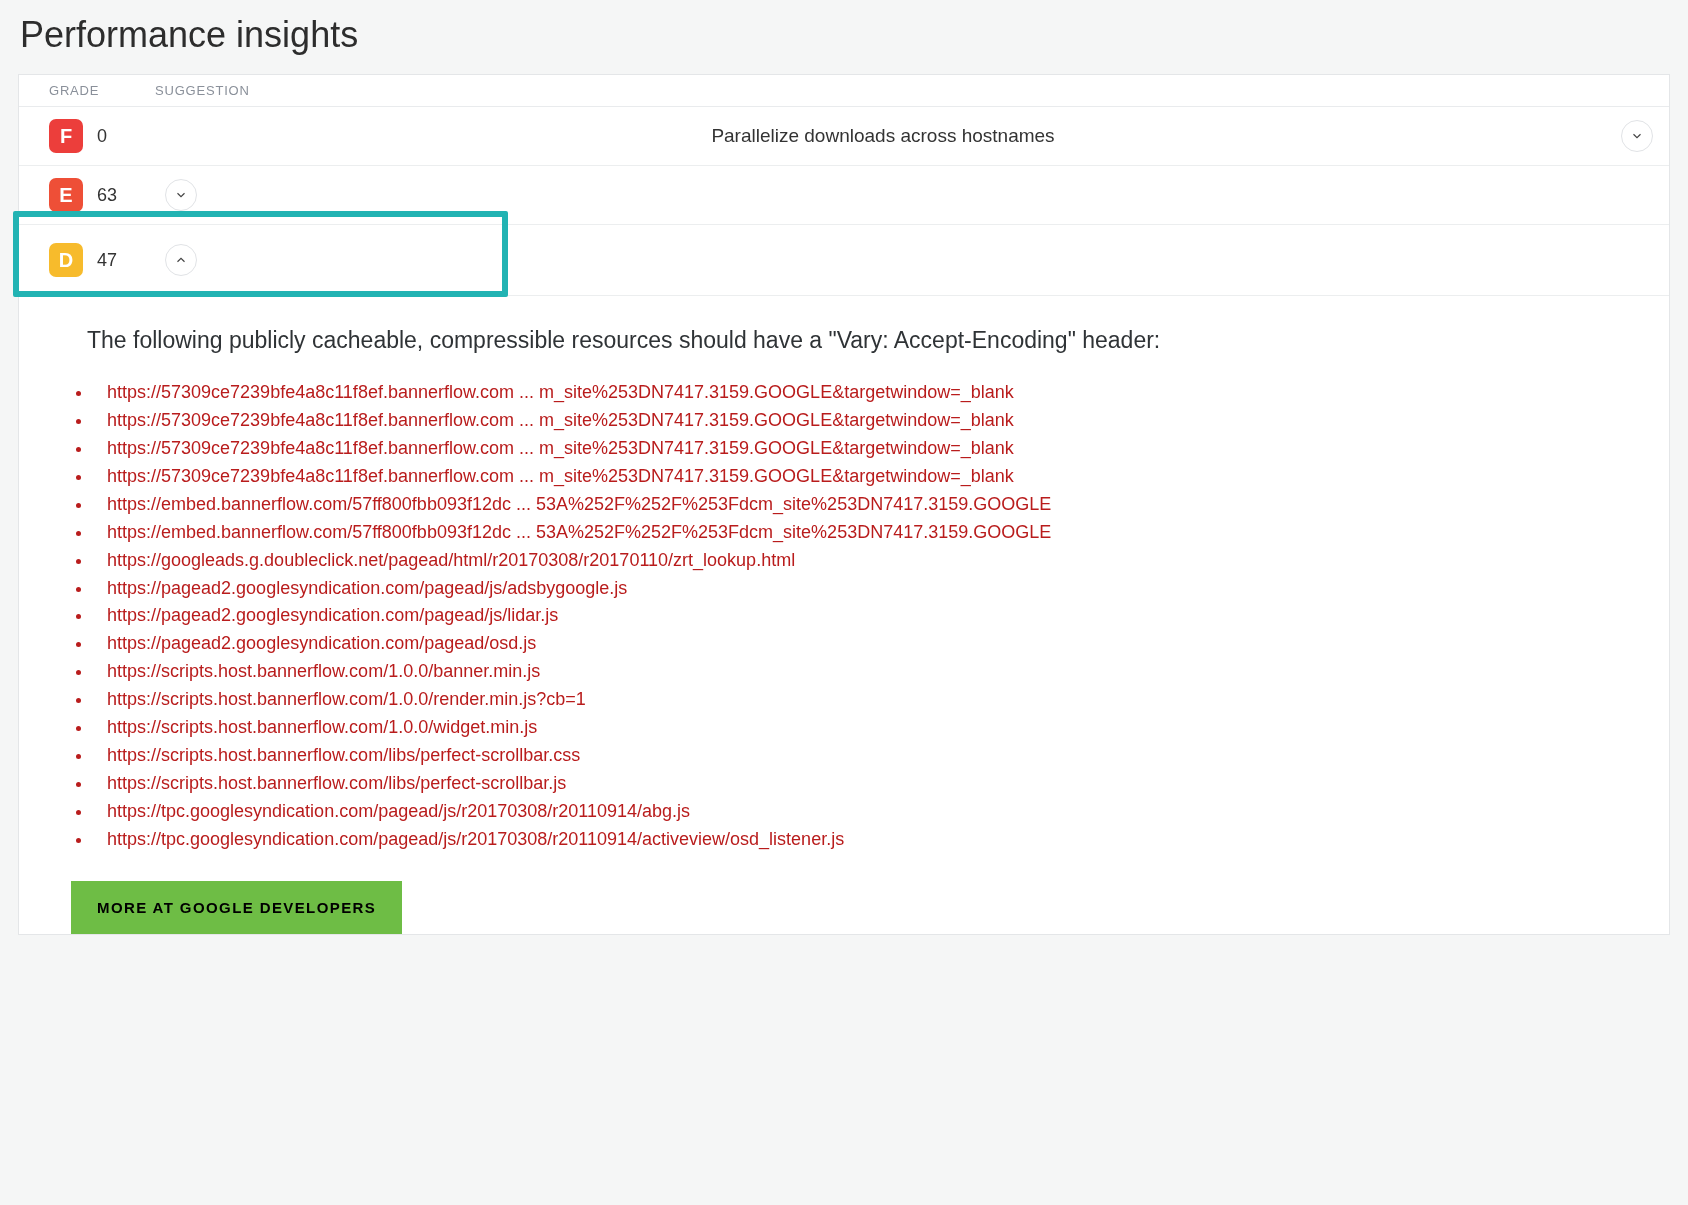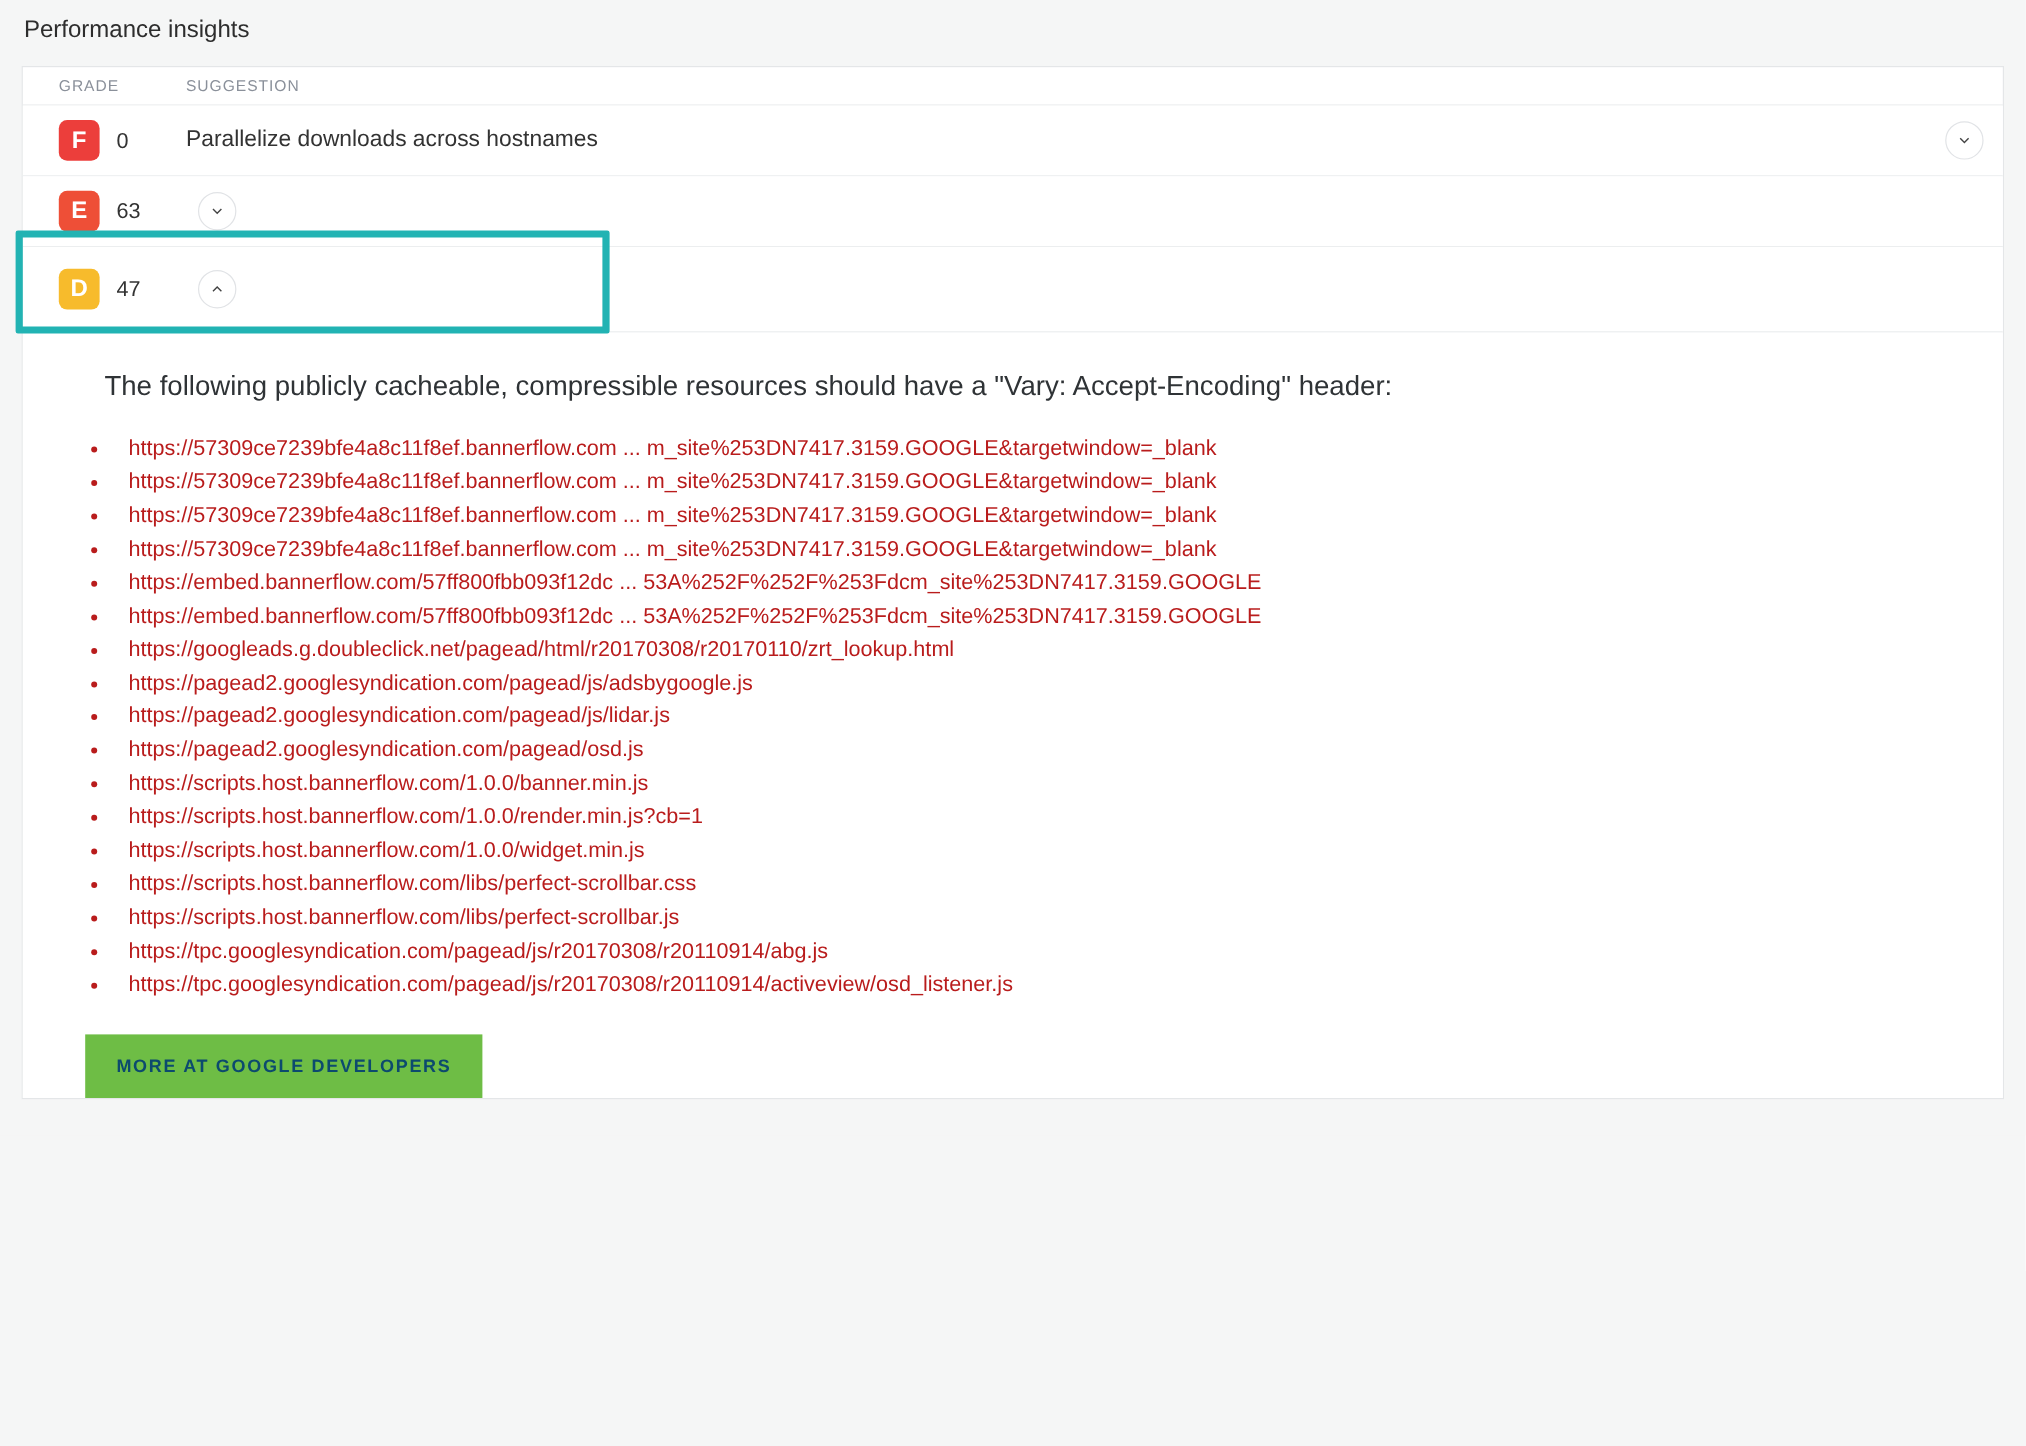--- a/index.html
+++ b/index.html
@@ -7,21 +7,21 @@
     margin: 0;
     padding: 0;
     font-family: "Helvetica Neue", Helvetica, Arial, sans-serif;
     background: #f5f6f6;
     color: #2f3336;
   }
   .page {
     padding: 14px 18px 30px 18px;
   }
   h1.page-title {
-    font-size: 20px;
+    font-size: 36px;
     font-weight: 400;
     margin: 0 0 18px 2px;
     color: #2d2d2d;
   }
   .panel {
     background: #fff;
     border: 1px solid #e4e6e8;
   }
   .panel-header {
     display: flex;
@@ -60,20 +60,21 @@
   .badge.grade-D { background: #f7bb2c; }
   .row .score {
     width: 58px;
     font-size: 18px;
     color: #333;
   }
   .row .suggestion {
     flex: 1;
     font-size: 19px;
     color: #333;
+    text-align: center;
   }
   .row .chev {
     width: 32px;
     height: 32px;
     border-radius: 50%;
     background: #fff;
     border: 1px solid #e1e3e6;
     display: inline-flex;
     align-items: center;
     justify-content: center;
@@ -112,21 +113,21 @@
   }
   ul.res-list li {
     font-size: 18px;
     line-height: 1.55;
     color: #b91c1c;
     padding-left: 14px;
   }
   .more-btn {
     display: inline-block;
     background: #6ebd45;
-    color: #0c4a6e;
+    color: #000000;
     font-size: 15px;
     font-weight: 600;
     letter-spacing: 1.4px;
     padding: 18px 26px;
     border: none;
     cursor: pointer;
   }
   .row.row-highlight { padding-top: 18px; padding-bottom: 18px; }
 </style>
 </head>

